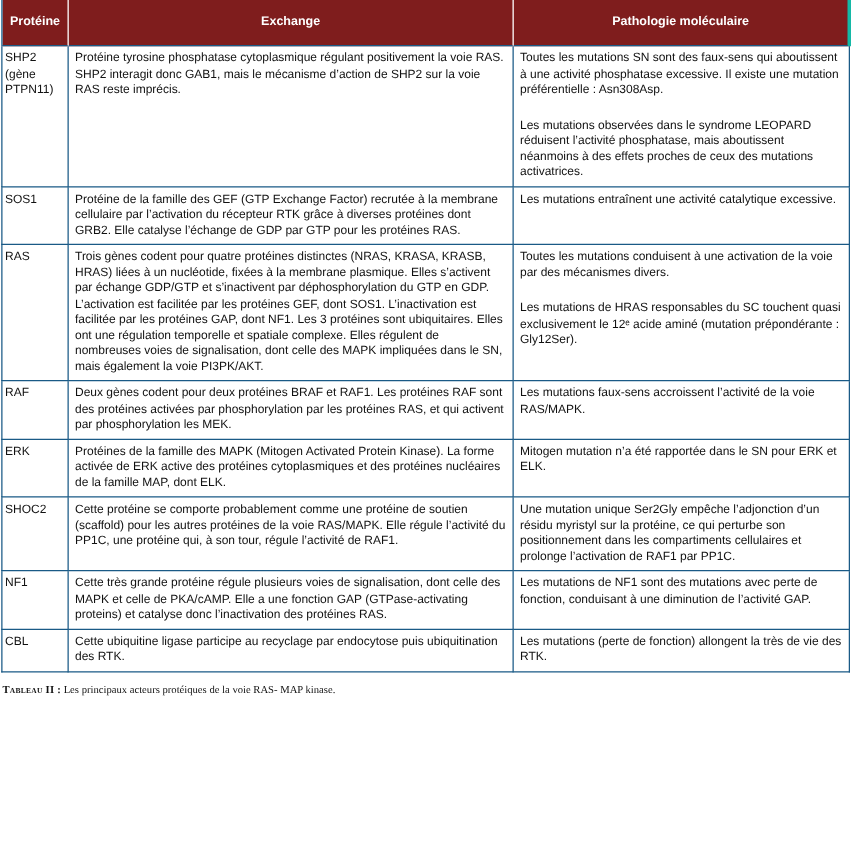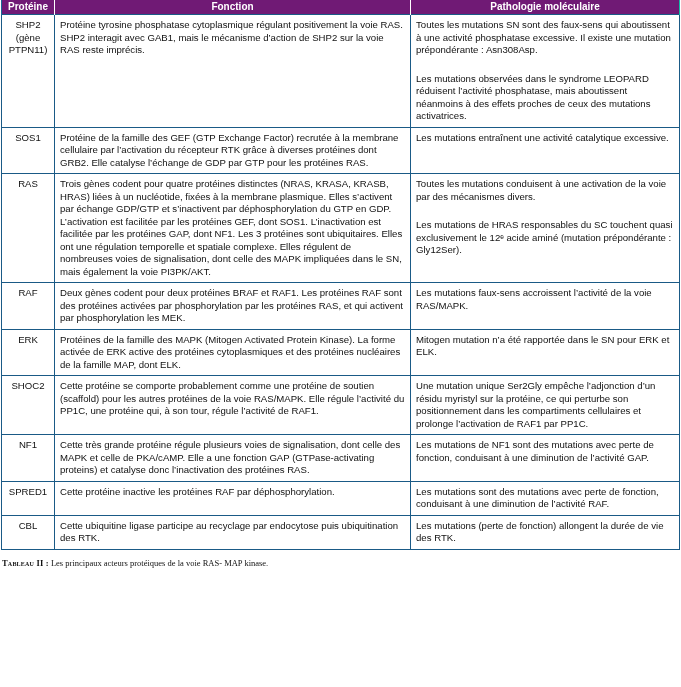--- a/index.html
+++ b/index.html
@@ -2,52 +2,52 @@
 <html><head>
 <meta charset="utf-8">
 <style>
   html, body { margin: 0; padding: 0; background: #ffffff; }
   body { width: 681px; height: 687px; overflow: hidden; font-family: "Liberation Sans", sans-serif; color: #111; }
   .wrap { position: relative; width: 681px; }
   table { border-collapse: collapse; table-layout: fixed; width: 678px; margin-left: 1px; font-size: 9.6px; line-height: 12.5px; }
   col.c1 { width: 53px; }
   col.c2 { width: 356px; }
   col.c3 { width: 269px; }
-  th { background: #701a75; color: #ffffff; font-weight: bold; height: 14px; padding: 0 4px; border-left: 1px solid #ffffff; border-right: 1px solid #ffffff; font-size: 10px; }
+  th { background: #7f1d1d; color: #ffffff; font-weight: bold; height: 36px; padding: 0 4px; border-left: 1px solid #ffffff; border-right: 1px solid #ffffff; font-size: 10px; }
   th:first-child { border-left: 1px solid #1a6796; }
-  th:last-child { border-right: 1px solid #14b8a6; }
+  th:last-child { border-right: 3px solid #14b8a6; }
   td { border: 1.5px solid #1a5a86; vertical-align: top; padding: 4px 4px 4px 5px; }
-  td.prot { text-align: center; padding-left: 2px; padding-right: 2px; }
+  td.prot { text-align: left; padding-left: 2px; padding-right: 2px; }
   .para + .para { margin-top: 16px; }
   .caption { margin: 8px 16px 0 2px; font-family: "Liberation Serif", serif; font-size: 8.5px; color: #111; }
   .caption .lbl { font-weight: bold; font-variant: small-caps; letter-spacing: 0.2px; }
 </style>
 </head>
 <body>
 
 <div class="wrap">
   <table>
     <colgroup>
         <col class="c1">
         <col class="c2">
         <col class="c3">
       </colgroup>
     <thead>
       <tr>
         <th>Protéine</th>
-        <th>Fonction</th>
+        <th>Exchange</th>
         <th>Pathologie moléculaire</th>
       </tr>
     </thead>
     <tbody id="tbody">
         <tr>
           <td class="prot">SHP2 (gène PTPN11)</td>
-          <td>Protéine tyrosine phosphatase cytoplasmique régulant positivement la voie RAS. SHP2 interagit avec GAB1, mais le mécanisme d’action de SHP2 sur la voie RAS reste imprécis.</td>
+          <td>Protéine tyrosine phosphatase cytoplasmique régulant positivement la voie RAS. SHP2 interagit donc GAB1, mais le mécanisme d’action de SHP2 sur la voie RAS reste imprécis.</td>
           <td>
-            <div class="para">Toutes les mutations SN sont des faux-sens qui aboutissent à une activité phosphatase excessive. Il existe une mutation prépondérante : Asn308Asp.</div>
+            <div class="para">Toutes les mutations SN sont des faux-sens qui aboutissent à une activité phosphatase excessive. Il existe une mutation préférentielle : Asn308Asp.</div>
             <div class="para">Les mutations observées dans le syndrome LEOPARD réduisent l’activité phosphatase, mais aboutissent néanmoins à des effets proches de ceux des mutations activatrices.</div>
           </td>
         </tr>
         <tr>
           <td class="prot">SOS1</td>
           <td>Protéine de la famille des GEF (GTP Exchange Factor) recrutée à la membrane cellulaire par l’activation du récepteur RTK grâce à diverses protéines dont GRB2. Elle catalyse l’échange de GDP par GTP pour les protéines RAS.</td>
           <td>
             <div class="para">Les mutations entraînent une activité catalytique excessive.</div>
           </td>
         </tr>
@@ -81,31 +81,24 @@
           </td>
         </tr>
         <tr>
           <td class="prot">NF1</td>
           <td>Cette très grande protéine régule plusieurs voies de signalisation, dont celle des MAPK et celle de PKA/cAMP. Elle a une fonction GAP (GTPase-activating proteins) et catalyse donc l’inactivation des protéines RAS.</td>
           <td>
             <div class="para">Les mutations de NF1 sont des mutations avec perte de fonction, conduisant à une diminution de l’activité GAP.</div>
           </td>
         </tr>
         <tr>
-          <td class="prot">SPRED1</td>
-          <td>Cette protéine inactive les protéines RAF par déphosphorylation.</td>
-          <td>
-            <div class="para">Les mutations sont des mutations avec perte de fonction, conduisant à une diminution de l’activité RAF.</div>
-          </td>
-        </tr>
-        <tr>
           <td class="prot">CBL</td>
           <td>Cette ubiquitine ligase participe au recyclage par endocytose puis ubiquitination des RTK.</td>
           <td>
-            <div class="para">Les mutations (perte de fonction) allongent la durée de vie des RTK.</div>
+            <div class="para">Les mutations (perte de fonction) allongent la très de vie des RTK.</div>
           </td>
         </tr>
       </tbody>
   </table>
   <div class="caption">
     <span class="lbl">Tableau II :</span><span> Les principaux acteurs protéiques de la voie RAS- MAP kinase.</span>
   </div>
 </div>
 
 </body></html>

